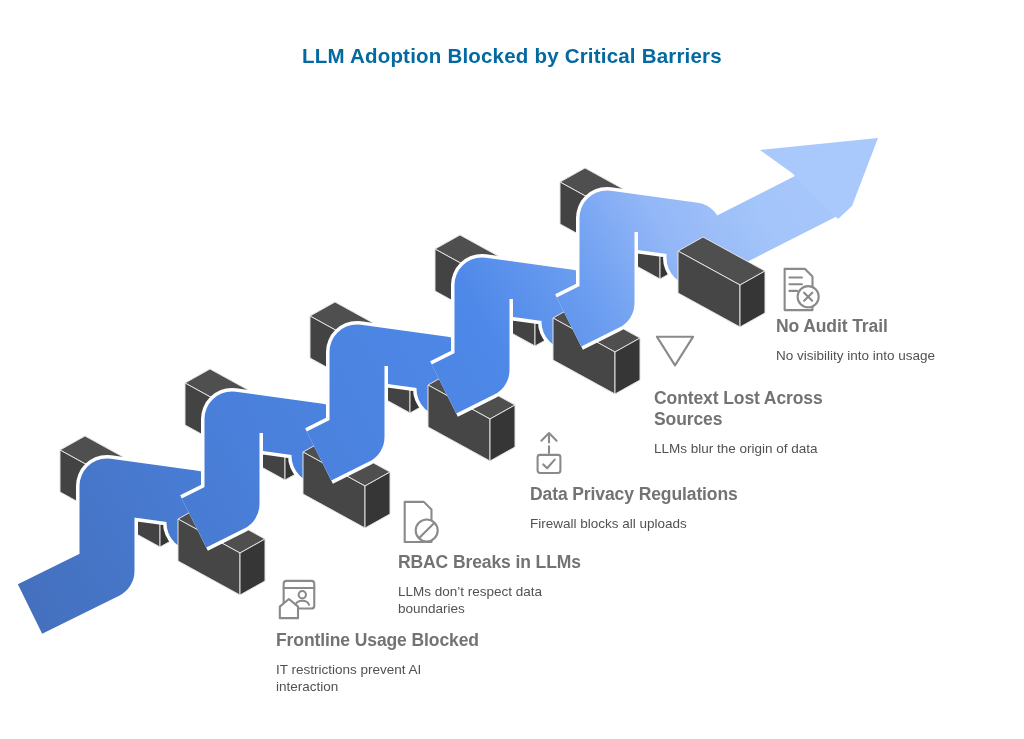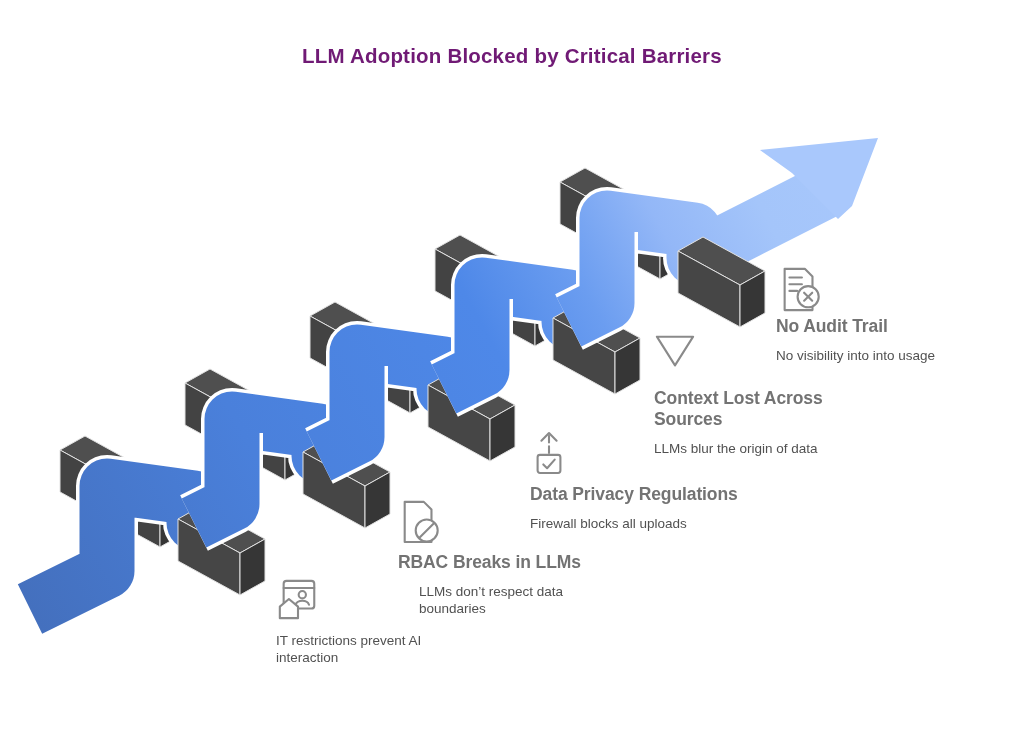--- a/index.html
+++ b/index.html
@@ -2,34 +2,34 @@
 <html><head>
 <meta charset="utf-8">
 <style>
   html,body{margin:0;padding:0;background:#ffffff;}
   .stage{
     position:relative;width:1024px;height:739px;background:#ffffff;overflow:hidden;
     font-family:"Liberation Sans", sans-serif;
   }
   .main-title{
     position:absolute;top:44px;left:0;width:100%;text-align:center;margin:0;
-    font-size:20.5px;font-weight:bold;color:#701a75;letter-spacing:.2px;
+    font-size:20.5px;font-weight:bold;color:#0369a1;letter-spacing:.2px;
   }
   .art{position:absolute;left:0;top:0;}
   .label{position:absolute;width:240px;}
   .label .icon{display:block;}
   .label-title{
     font-size:17.5px;font-weight:bold;color:#737373;line-height:21px;letter-spacing:-.1px;
   }
   .label-desc{
     font-size:13.5px;color:#515151;line-height:16.5px;margin-top:11px;
   }
   
   .col1{left:276px;top:576px;} .col1 .icon{margin-bottom:8px;}  .col1 .label-title{max-width:210px;} .col1 .label-desc{max-width:162px;}
-  .col2{left:398px;top:496px;} .col2 .icon{margin-bottom:6px;}  .col2 .label-title{max-width:200px;} .col2 .label-desc{max-width:158px;margin-left:21px;}
+  .col2{left:398px;top:496px;} .col2 .icon{margin-bottom:6px;}  .col2 .label-title{max-width:200px;} .col2 .label-desc{max-width:158px;}
   .col3{left:530px;top:428px;} .col3 .icon{margin-bottom:6px;}  .col3 .label-title{max-width:225px;} .col3 .label-desc{max-width:225px;}
   .col4{left:654px;top:332px;} .col4 .icon{margin-bottom:18px;} .col4 .label-title{max-width:178px;} .col4 .label-desc{max-width:225px;}
   .col5{left:776px;top:264px;} .col5 .icon{margin-bottom:2px;}  .col5 .label-title{max-width:225px;} .col5 .label-desc{max-width:225px;}
   .icon *{fill:none;stroke:#8A8A8A;stroke-width:2.2;stroke-linecap:round;stroke-linejoin:round;}
   .icon .fillw{fill:#ffffff;}
 </style>
 </head>
 <body>
 
 <div class="stage">
@@ -122,20 +122,21 @@
   </svg>
 
   <div class="label col1">
     <svg class="icon" width="44" height="46" viewBox="0 0 46 48">
       <rect x="8" y="5" width="32" height="29" rx="3"></rect>
       <line x1="8" y1="12.5" x2="40" y2="12.5"></line>
       <circle cx="27.5" cy="19.5" r="3.8"></circle>
       <path d="M20.5 30 C22.5 24.5 32.5 24.5 34.5 30"></path>
       <path class="fillw" d="M4 32 L13.5 24 L23 32 V44 H4 Z"></path>
     </svg>
+    <div class="label-title">Frontline Usage Blocked</div>
     <div class="label-desc">IT restrictions prevent AI interaction</div>
   </div>
 
   <div class="label col2">
     <svg class="icon" width="44" height="50" viewBox="0 0 46 52">
       <path d="M7 48 V6 H27 L35 14 V48 H7 Z"></path>
       <circle class="fillw" cx="30" cy="36" r="11.5"></circle>
       <line x1="22.4" y1="43.6" x2="37.6" y2="28.4"></line>
     </svg>
     <div class="label-title">RBAC Breaks in LLMs</div>

